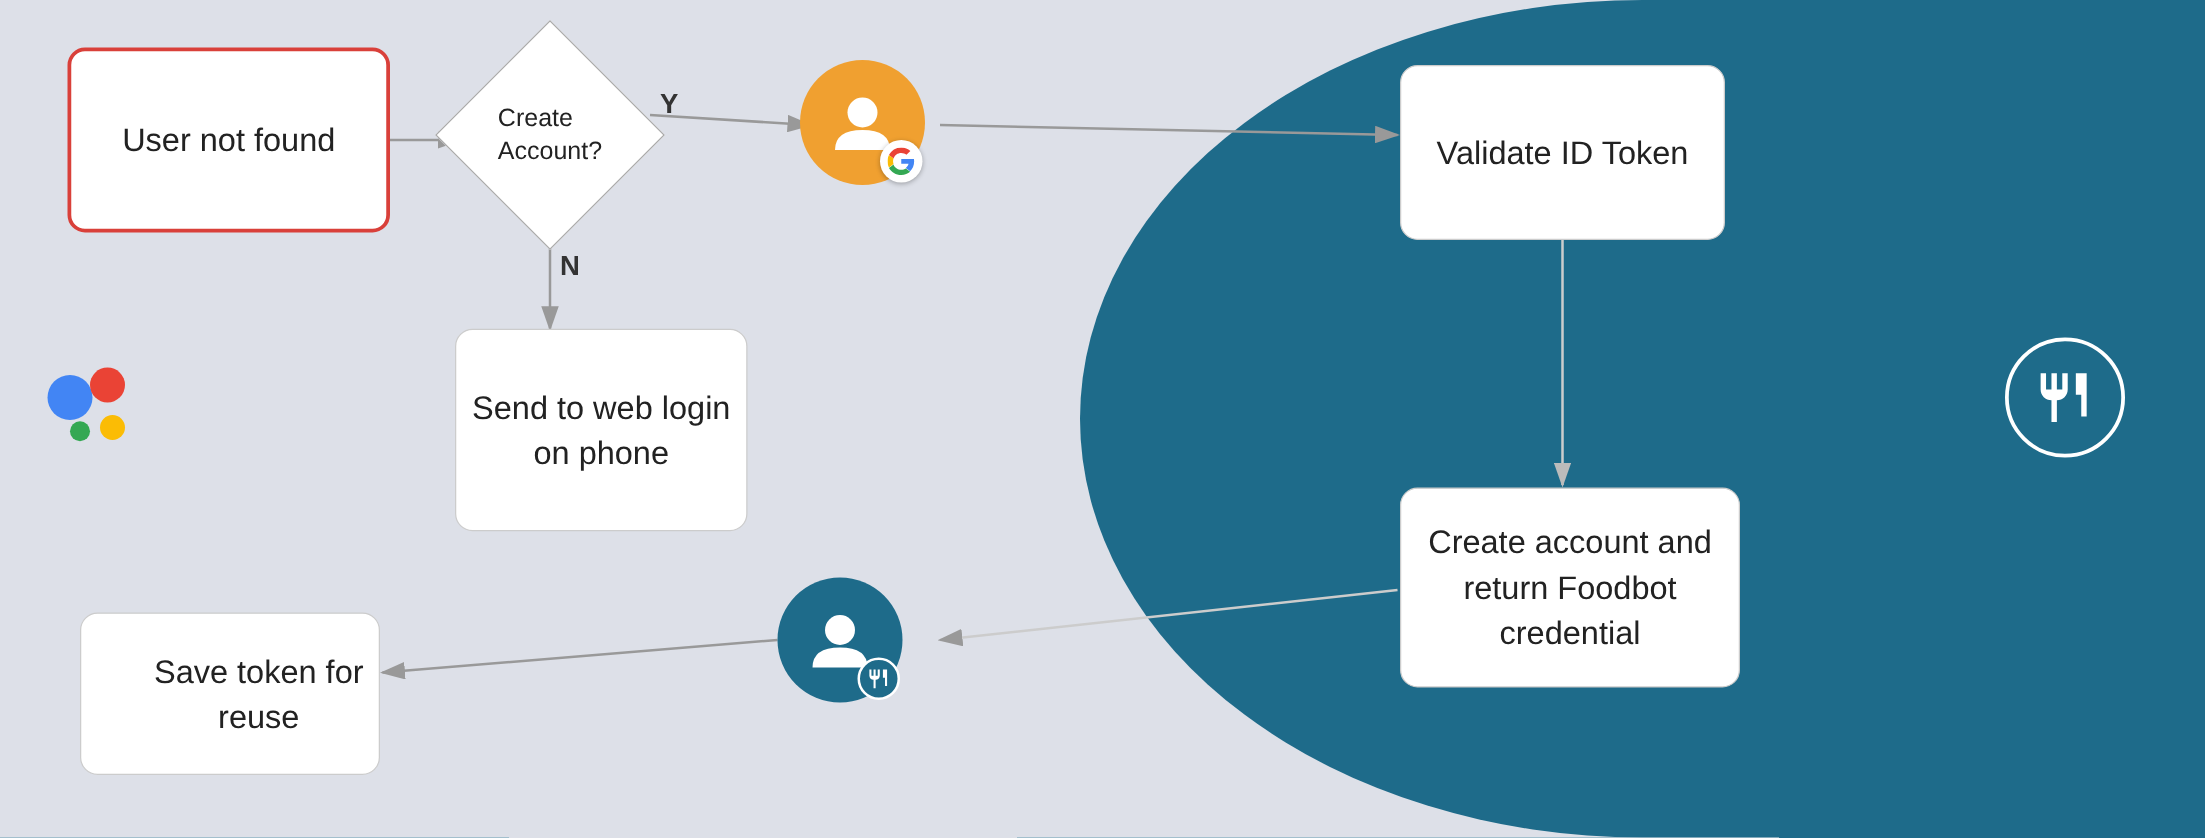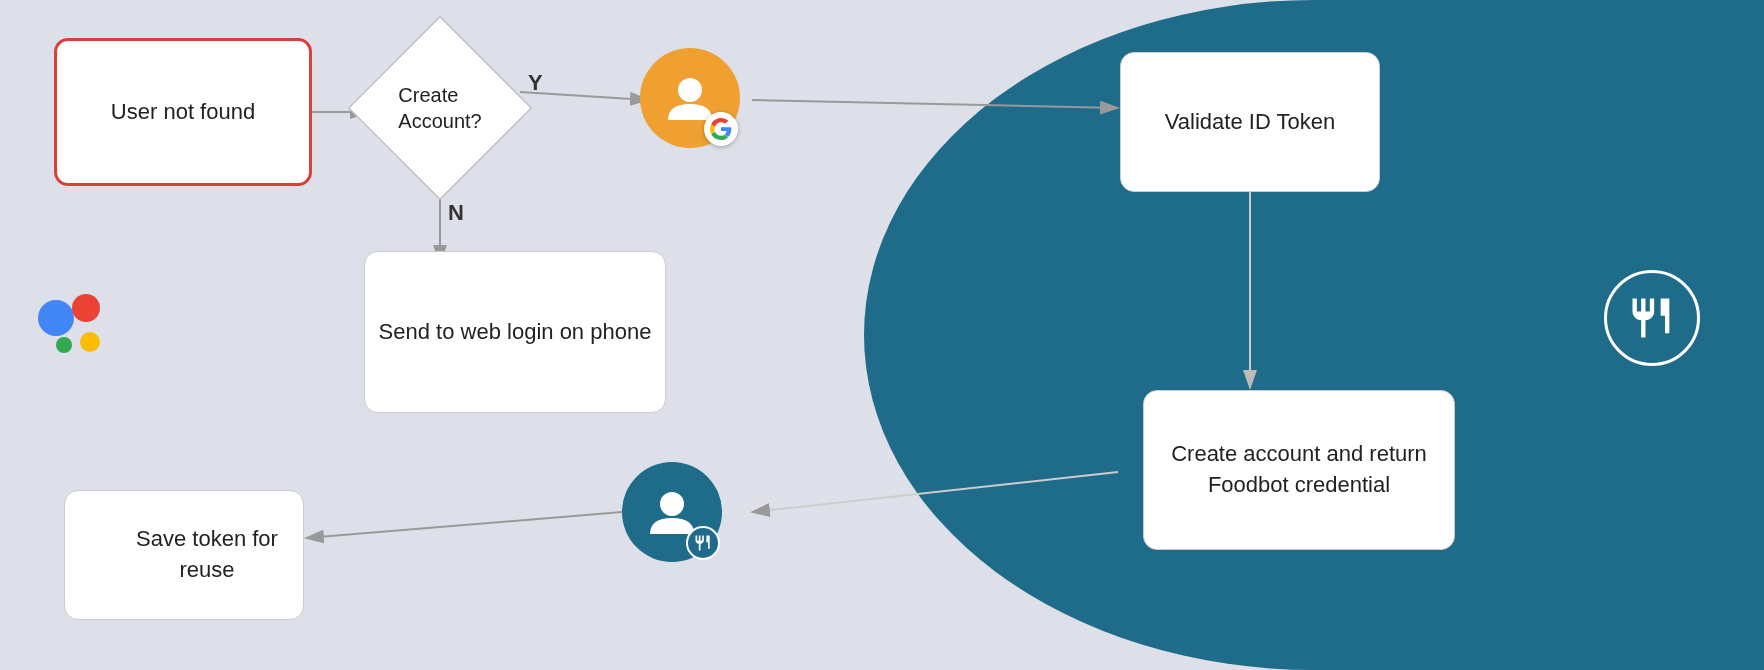--- a/index.html
+++ b/index.html
@@ -30,55 +30,55 @@
 
     
     .node {
       position: absolute;
       background: white;
       border-radius: 14px;
       display: flex;
       align-items: center;
       justify-content: center;
       text-align: center;
-      font-size: 22px;
+      font-size: 26px;
       font-weight: 400;
       line-height: 1.4;
       color: #222;
     }
 
     .node-user-not-found {
       top: 38px;
       left: 54px;
       width: 258px;
       height: 148px;
       border: 3px solid #d9403a;
     }
 
     .node-send-to-web {
-      top: 251px;
+      top: 263px;
       left: 364px;
-      width: 302px;
+      width: 234px;
       height: 162px;
       border: 1.5px solid #ccc;
       justify-content: center;
     }
 
     .node-validate-id {
       top: 52px;
       left: 1120px;
       width: 260px;
       height: 140px;
       border: 1.5px solid #ccc;
     }
 
     .node-create-account {
       top: 390px;
-      left: 1143px;
-      width: 312px;
+      left: 1120px;
+      width: 272px;
       height: 160px;
       border: 1.5px solid #ccc;
     }
 
     .node-save-token {
       top: 490px;
       left: 64px;
       width: 240px;
       height: 130px;
       border: 1.5px solid #ccc;

